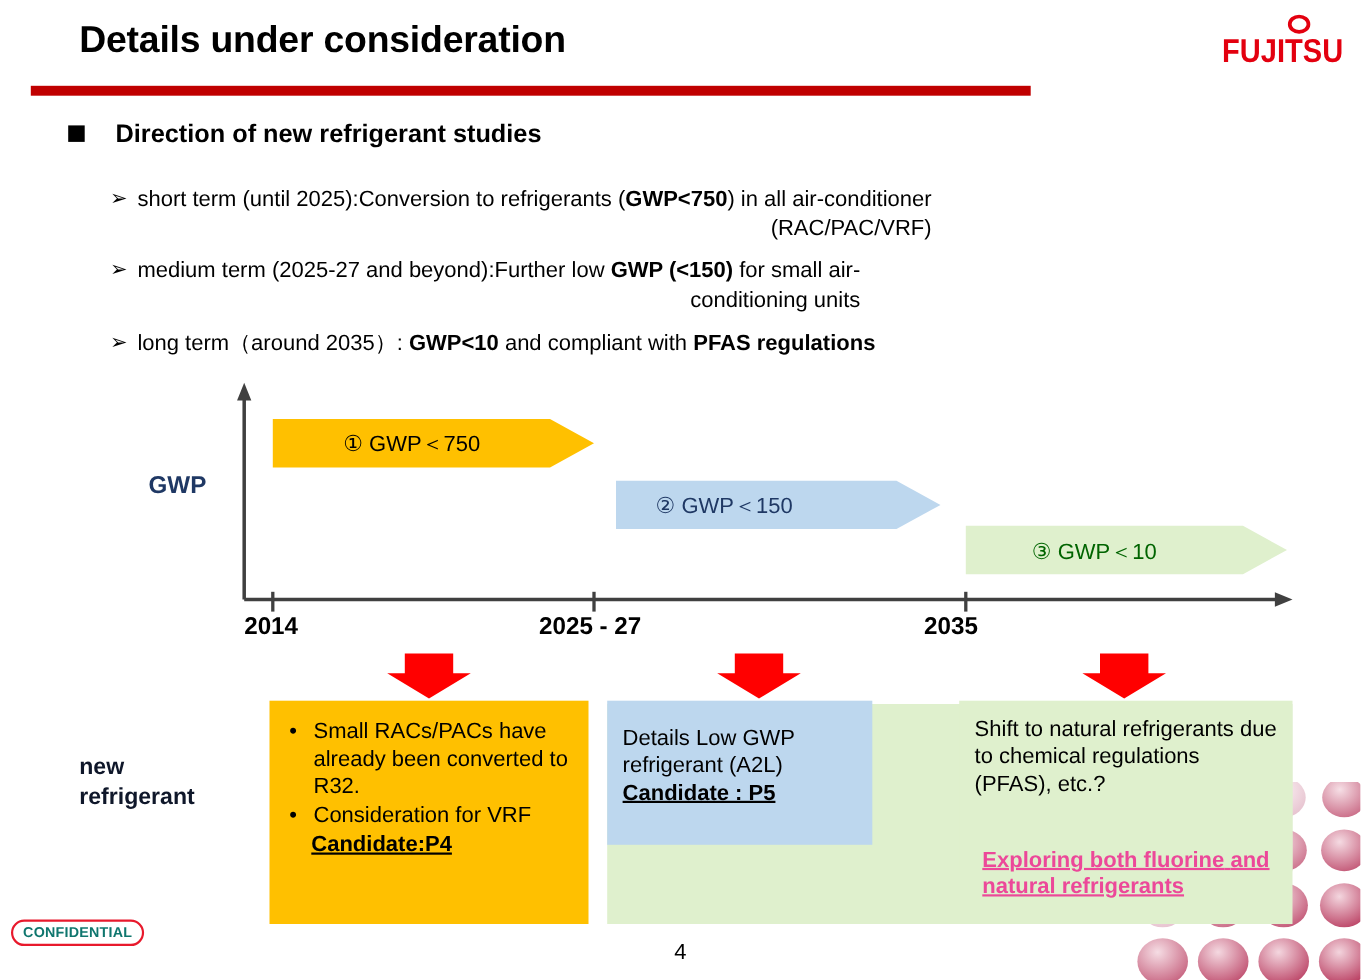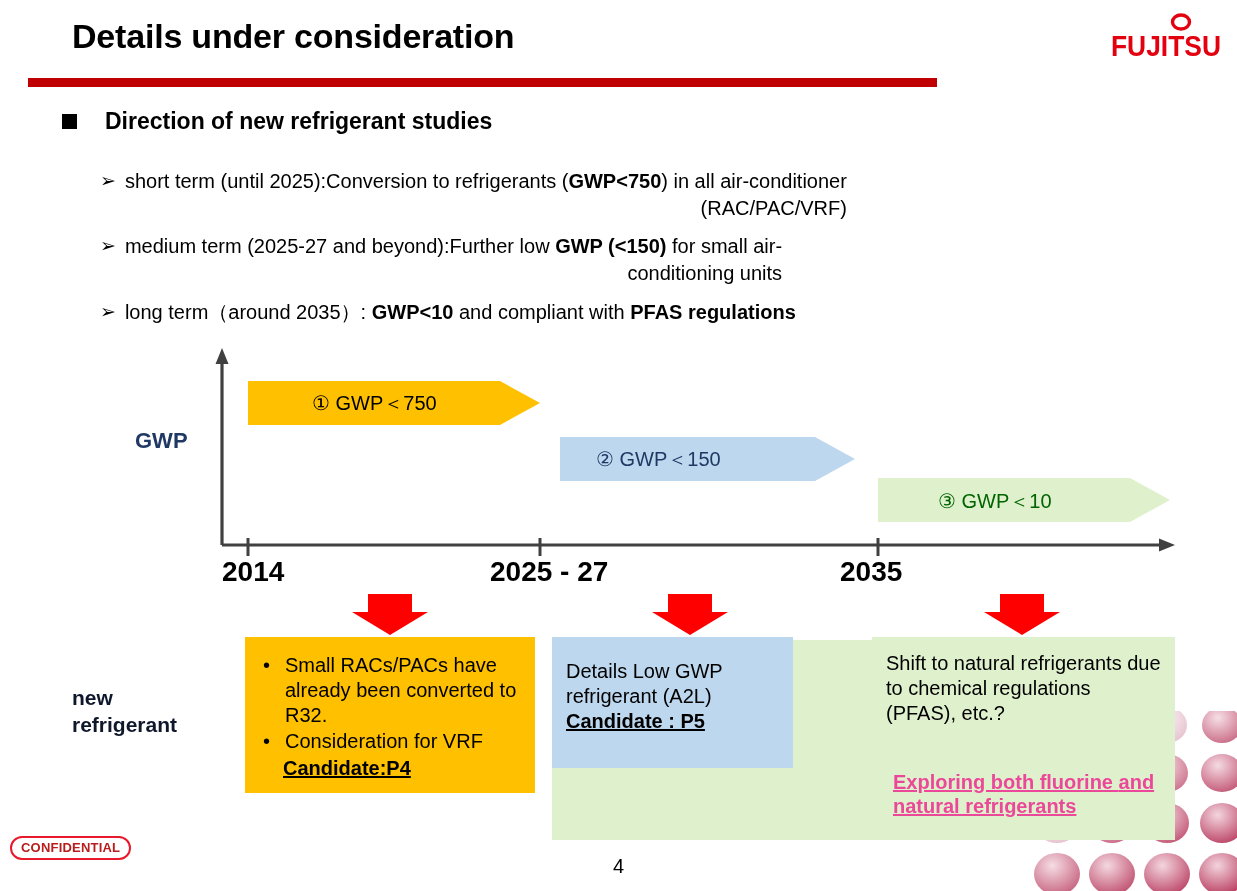--- a/index.html
+++ b/index.html
@@ -105,21 +105,21 @@
     position: absolute;
     left: 135px;
     top: 428px;
     font-size: 22px;
     font-weight: bold;
     color: #1f3864;
   }
 
   .tick-label {
     position: absolute;
-    font-size: 28px;
+    font-size: 22px;
     font-weight: bold;
     color: #000;
     top: 556px;
     white-space: nowrap;
   }
   #tick-2014 { left: 222px; }
   #tick-2025 { left: 490px; }
   #tick-2035 { left: 840px; }
 
   
@@ -147,21 +147,21 @@
   }
 
   
   .lower-box {
     position: absolute;
     box-sizing: border-box;
     z-index: 2;
   }
   #box-orange {
     left: 245px; top: 637px;
-    width: 290px; height: 156px;
+    width: 290px; height: 203px;
     background: #ffc000;
     padding: 16px 14px 10px 14px;
   }
   #box-green-wide {
     left: 552px; top: 640px;
     width: 623px; height: 200px;
     background: #dff0cd;
     z-index: 2;
   }
   #box-blue {
@@ -215,21 +215,21 @@
     text-decoration: underline;
     z-index: 4;
   }
 
   
   #confidential-badge {
     position: absolute;
     left: 10px; top: 836px;
     border: 2px solid #e8192c;
     border-radius: 13px;
-    color: #b91c1c;
+    color: #0f766e;
     font-size: 13px;
     font-weight: bold;
     letter-spacing: 0.2px;
     padding: 2px 9px 3px 9px;
     z-index: 4;
   }
   #page-number {
     position: absolute;
     left: 0; right: 0;
     top: 855px;

